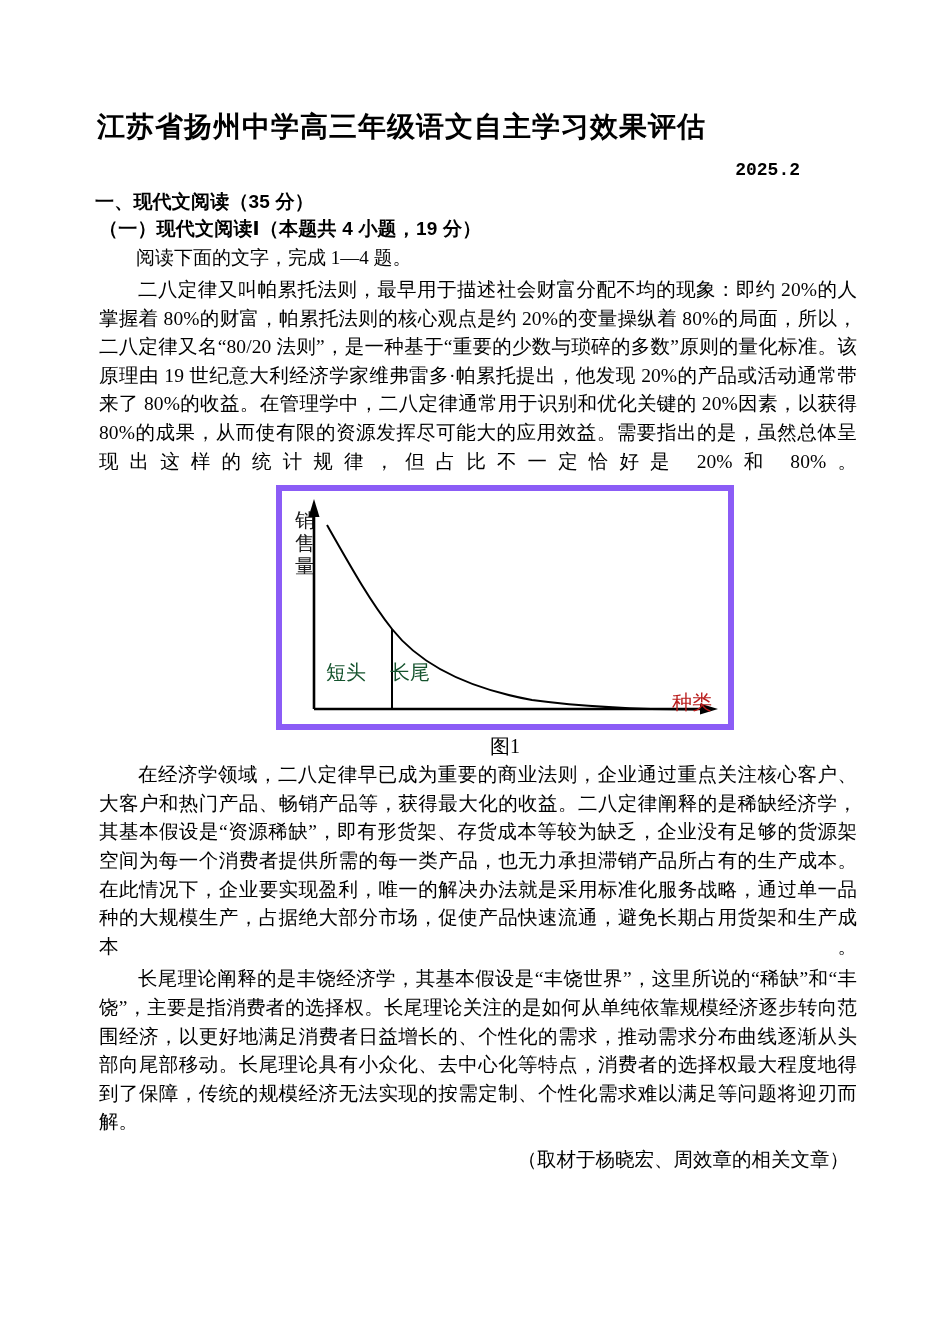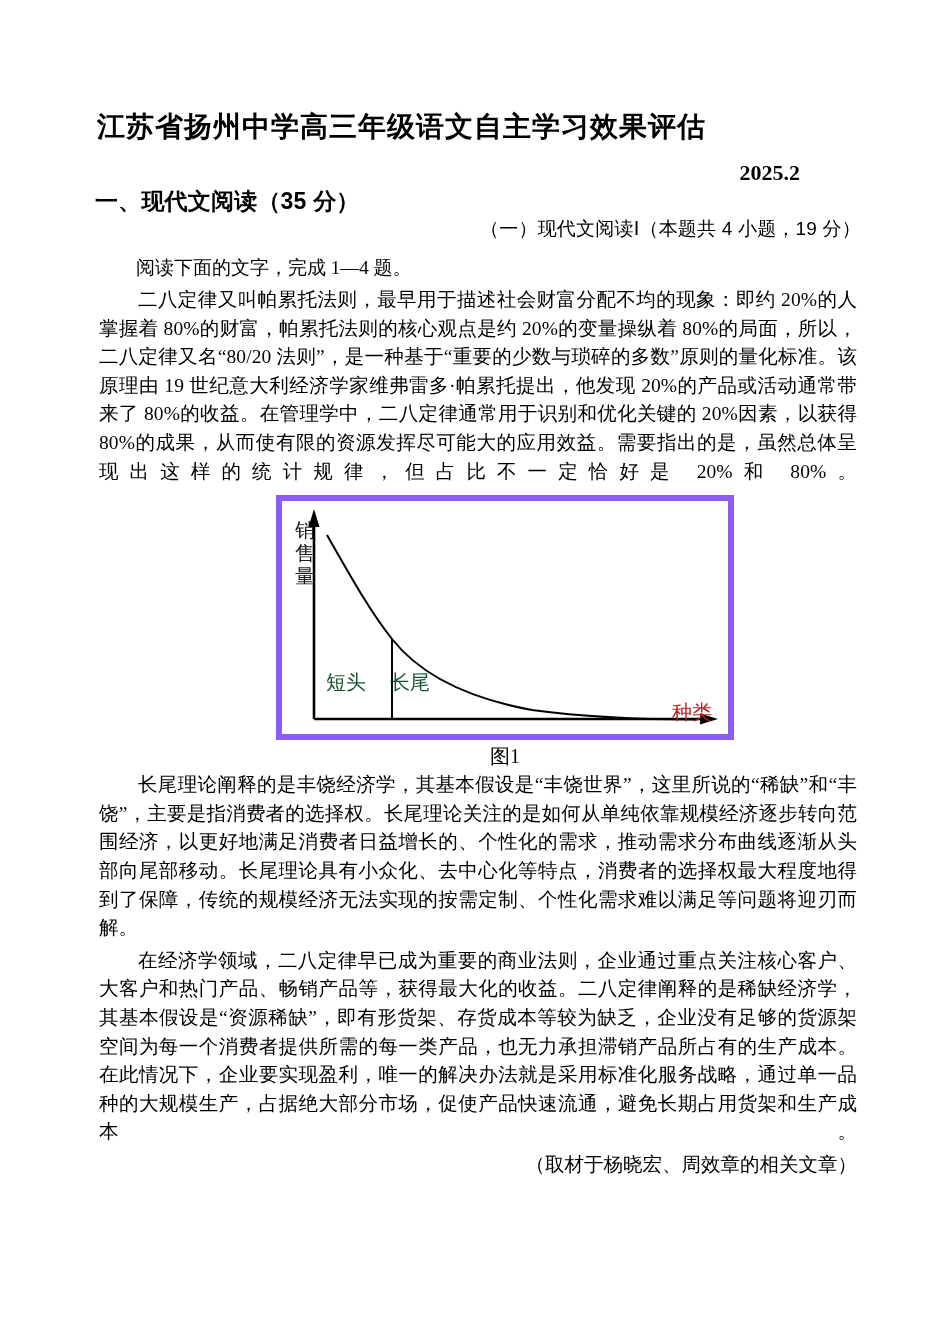--- a/index.html
+++ b/index.html
@@ -34,78 +34,76 @@
     font-weight: bold;
     letter-spacing: 1px;
     font-family: "Liberation Sans", "DejaVu Sans", sans-serif;
   }
   .doc-date {
     position: absolute;
     left: 0;
     top: 160px;
     width: 800px;
     text-align: right;
-    font-size: 22px;
-    font-weight: bold;
-    font-family: Liberation Serif, serif;
+    font-size: 18px;
+    font-weight: bold;
+    font-family: Liberation Mono, monospace;
   }
 
   
   .content {
     position: absolute;
     left: 95px;
     top: 188px;
     width: 766px;
   }
 
   .hdr1 {
-    font-size: 23px;
+    font-size: 19px;
     font-weight: bold;
     font-family: "Liberation Sans", "DejaVu Sans", sans-serif;
     line-height: 27px;
     letter-spacing: 0.2px;
   }
   .hdr2 {
     font-size: 19px;
-    font-weight: normal;
+    font-weight: bold;
     font-family: "Liberation Sans", "DejaVu Sans", sans-serif;
     line-height: 28px;
     padding-left: 4px;
     letter-spacing: 0.2px;
-    text-align: right;
   }
   .subline {
     font-size: 19px;
     line-height: 29px;
     padding-left: 41px;
     font-family: "Liberation Serif", "DejaVu Serif", serif;
-    margin-top: 10px;
   }
 
   p.para {
     margin: 4px;
     font-size: 19.5px;
     line-height: 28.6px;
     text-align: justify;
     text-align-last: left;
     text-justify: inter-character;
     text-indent: 2em;
     font-family: "Liberation Serif", "DejaVu Serif", serif;
     letter-spacing: 0.1px;
   }
   p.para.last-justify {
     text-align-last: justify;
   }
   .attribution {
-    margin: 0;
+    margin: 8px;
     font-size: 19.5px;
     line-height: 30px;
     text-align: right;
     padding-right: 4px;
-    font-family: Liberation Mono, monospace;
+    font-family: Liberation Serif, serif;
   }
 
   
   .figure-wrap {
     margin: 9px 0 4px 0;
     position: relative;
     height: 272px;
   }
   .figure-box {
     position: absolute;
@@ -193,18 +191,18 @@
           <line x1="110" y1="138" x2="110" y2="218" stroke="#000" stroke-width="2"></line>
         </svg>
 
         <div class="seg-label seg-head">短头</div>
         <div class="seg-label seg-tail">长尾</div>
         <div class="xlabel">种类</div>
       </div>
       <div class="fig-caption">图1</div>
     </div>
 
+    <p class="para last-justify">在经济学领域，二八定律早已成为重要的商业法则，企业通过重点关注核心客户、大客户和热门产品、畅销产品等，获得最大化的收益。二八定律阐释的是稀缺经济学，其基本假设是“资源稀缺”，即有形货架、存货成本等较为缺乏，企业没有足够的货源架空间为每一个消费者提供所需的每一类产品，也无力承担滞销产品所占有的生产成本。在此情况下，企业要实现盈利，唯一的解决办法就是采用标准化服务战略，通过单一品种的大规模生产，占据绝大部分市场，促使产品快速流通，避免长期占用货架和生产成本。</p>
     <p class="para">长尾理论阐释的是丰饶经济学，其基本假设是“丰饶世界”，这里所说的“稀缺”和“丰饶”，主要是指消费者的选择权。长尾理论关注的是如何从单纯依靠规模经济逐步转向范围经济，以更好地满足消费者日益增长的、个性化的需求，推动需求分布曲线逐渐从头部向尾部移动。长尾理论具有小众化、去中心化等特点，消费者的选择权最大程度地得到了保障，传统的规模经济无法实现的按需定制、个性化需求难以满足等问题将迎刃而解。</p>
-    <p class="para last-justify">在经济学领域，二八定律早已成为重要的商业法则，企业通过重点关注核心客户、大客户和热门产品、畅销产品等，获得最大化的收益。二八定律阐释的是稀缺经济学，其基本假设是“资源稀缺”，即有形货架、存货成本等较为缺乏，企业没有足够的货源架空间为每一个消费者提供所需的每一类产品，也无力承担滞销产品所占有的生产成本。在此情况下，企业要实现盈利，唯一的解决办法就是采用标准化服务战略，通过单一品种的大规模生产，占据绝大部分市场，促使产品快速流通，避免长期占用货架和生产成本。</p>
     <p class="attribution">（取材于杨晓宏、周效章的相关文章）</p>
 
   </div>
 </div>
 
 </body></html>

